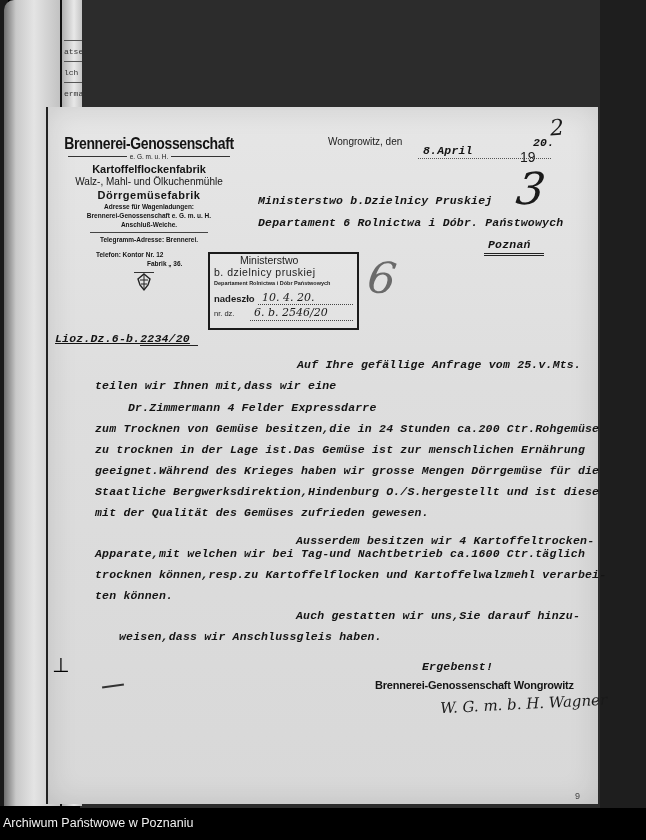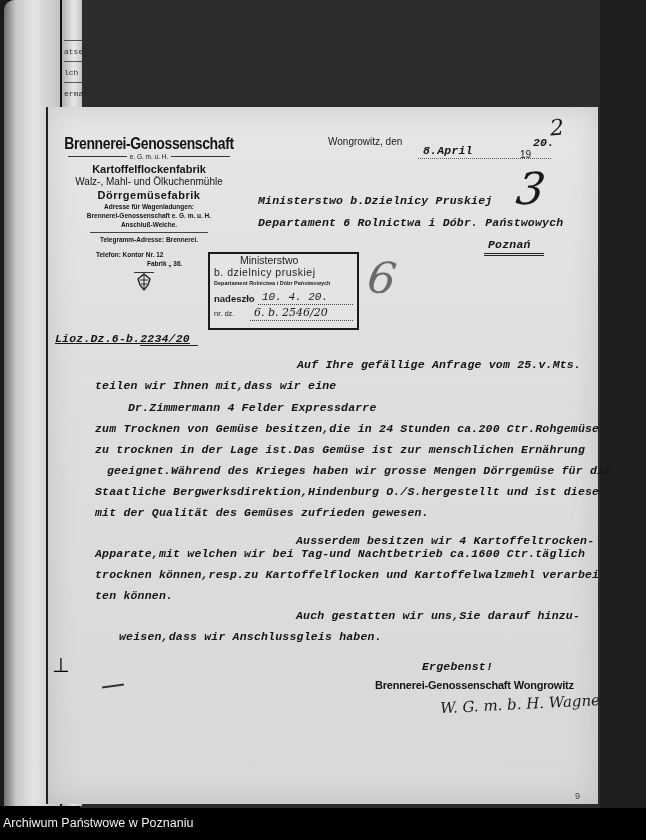--- a/index.html
+++ b/index.html
@@ -31,40 +31,40 @@
   #lh-sep { left:90px; top:232px; width:118px; border-top:1px solid #444; }
   #lh-tel-adr { left:62px; top:236px; width:174px; font-size:6.5px; font-weight:bold; }
   #lh-tel1 { left:96px; top:251px; font-size:6.5px; font-weight:bold; text-align:left; }
   #lh-tel2 { left:147px; top:260px; font-size:6.5px; font-weight:bold; text-align:left; }
   #lh-logo { left:134px; top:271px; width:20px; height:22px; }
   #lh-logo-line { left:134px; top:272px; width:20px; border-top:1px solid #333; }
   
   #date-place { left:328px; top:136px; font-size:10px; color:#1a1a1a; }
   #date-dots { left:418px; top:158px; width:133px; border-top:1px dotted #555; }
   #date-day { left:423px; top:144px; }
-  #date-century { left:520px; top:149px; font-size:10px; color:#1a1a1a; }
+  #date-century { left:520px; top:149px; font-size:14px; color:#1a1a1a; }
   #date-year { left:533px; top:136px; }
   .tw { font-family:"Liberation Mono", monospace; font-weight:bold; font-style:italic; color:#141414; font-size:11.5px; white-space:nowrap; letter-spacing:0.2px; }
   .hw { font-family:"DejaVu Serif", serif; font-style:italic; color:#1a1a1a; }
   #hw-2 { left:550px; top:115px; font-size:22px; transform:rotate(-4deg); }
   #hw-3 { left:517px; top:163px; font-size:44px; font-weight:normal; transform:skewX(-8deg); }
   #hw-6 { left:368px; top:252px; font-size:44px; color:#6a6a6a; transform:rotate(8deg); }
   
   #addr1 { left:258px; top:194px; }
   #addr2 { left:258px; top:216px; }
   #addr3 { left:488px; top:238px; }
   #addr3-under { left:484px; top:253px; width:60px; border-top:3px double #222; }
   
   #stamp { left:208px; top:252px; width:147px; height:74px; border:2px solid #1b1b1b; background:rgba(255,255,255,0.12); }
   .st { color:#1c1c1c; white-space:nowrap; }
   #st1 { left:240px; top:254px; font-size:10.5px; }
   #st2 { left:214px; top:266px; font-size:10.5px; letter-spacing:0.5px; }
   #st3 { left:214px; top:280px; font-size:5.5px; font-weight:bold; }
   #st4-lbl { left:214px; top:293px; font-size:9.5px; font-weight:bold; }
-  #st4-val { left:262px; top:291px; font-size:11px;font-family:Liberation Mono, monospace; }
+  #st4-val { left:262px; top:291px; font-size:11px; }
   #st5-lbl { left:214px; top:309px; font-size:7.5px; }
   #st5-val { left:254px; top:306px; font-size:11px; }
   #st4-dots { left:258px; top:304px; width:95px; border-top:1px dotted #444; }
   #st5-dots { left:250px; top:320px; width:103px; border-top:1px dotted #444; }
   
   #ref { left:55px; top:332px; text-decoration:underline; }
   #ref-line { left:140px; top:345px; width:58px; border-top:1px solid #222; }
   
   .bl { position:absolute; }
   #sig1 { left:422px; top:660px; }
@@ -142,21 +142,21 @@
 <div class="abs" id="st5-dots"></div>
 
 <div class="abs tw" id="ref">Lioz.Dz.6-b.2234/20</div>
 <div class="abs" id="ref-line"></div>
 
 <div class="tw bl" style="left:297px;top:358px;">Auf Ihre gefällige Anfrage vom 25.v.Mts.</div>
 <div class="tw bl" style="left:95px;top:379px;">teilen wir Ihnen mit,dass wir eine</div>
 <div class="tw bl" style="left:128px;top:401px;">Dr.Zimmermann 4 Felder Expressdarre</div>
 <div class="tw bl" style="left:95px;top:422px;">zum Trocknen von Gemüse besitzen,die in 24 Stunden ca.200 Ctr.Rohgemüse</div>
 <div class="tw bl" style="left:95px;top:443px;">zu trocknen in der Lage ist.Das Gemüse ist zur menschlichen Ernährung</div>
-<div class="tw bl" style="left:107px;top:464px;font-family:Liberation Mono, monospace;">geeignet.Während des Krieges haben wir grosse Mengen Dörrgemüse für die</div>
+<div class="tw bl" style="left:95px;top:464px;font-family:Liberation Mono, monospace;">geeignet.Während des Krieges haben wir grosse Mengen Dörrgemüse für die</div>
 <div class="tw bl" style="left:95px;top:485px;">Staatliche Bergwerksdirektion,Hindenburg O./S.hergestellt und ist diese</div>
 <div class="tw bl" style="left:95px;top:506px;">mit der Qualität des Gemüses zufrieden gewesen.</div>
 <div class="tw bl" style="left:296px;top:526px;margin-top:8px;">Ausserdem besitzen wir 4 Kartoffeltrocken-</div>
 <div class="tw bl" style="left:95px;top:547px;">Apparate,mit welchen wir bei Tag-und Nachtbetrieb ca.1600 Ctr.täglich</div>
 <div class="tw bl" style="left:95px;top:568px;">trocknen können,resp.zu Kartoffelflocken und Kartoffelwalzmehl verarbei-</div>
 <div class="tw bl" style="left:95px;top:589px;">ten können.</div>
 <div class="tw bl" style="left:296px;top:609px;">Auch gestatten wir uns,Sie darauf hinzu-</div>
 <div class="tw bl" style="left:95px;top:630px;padding-left:24px;">weisen,dass wir Anschlussgleis haben.</div>
 
 <div class="abs tw" id="sig1">Ergebenst!</div>

